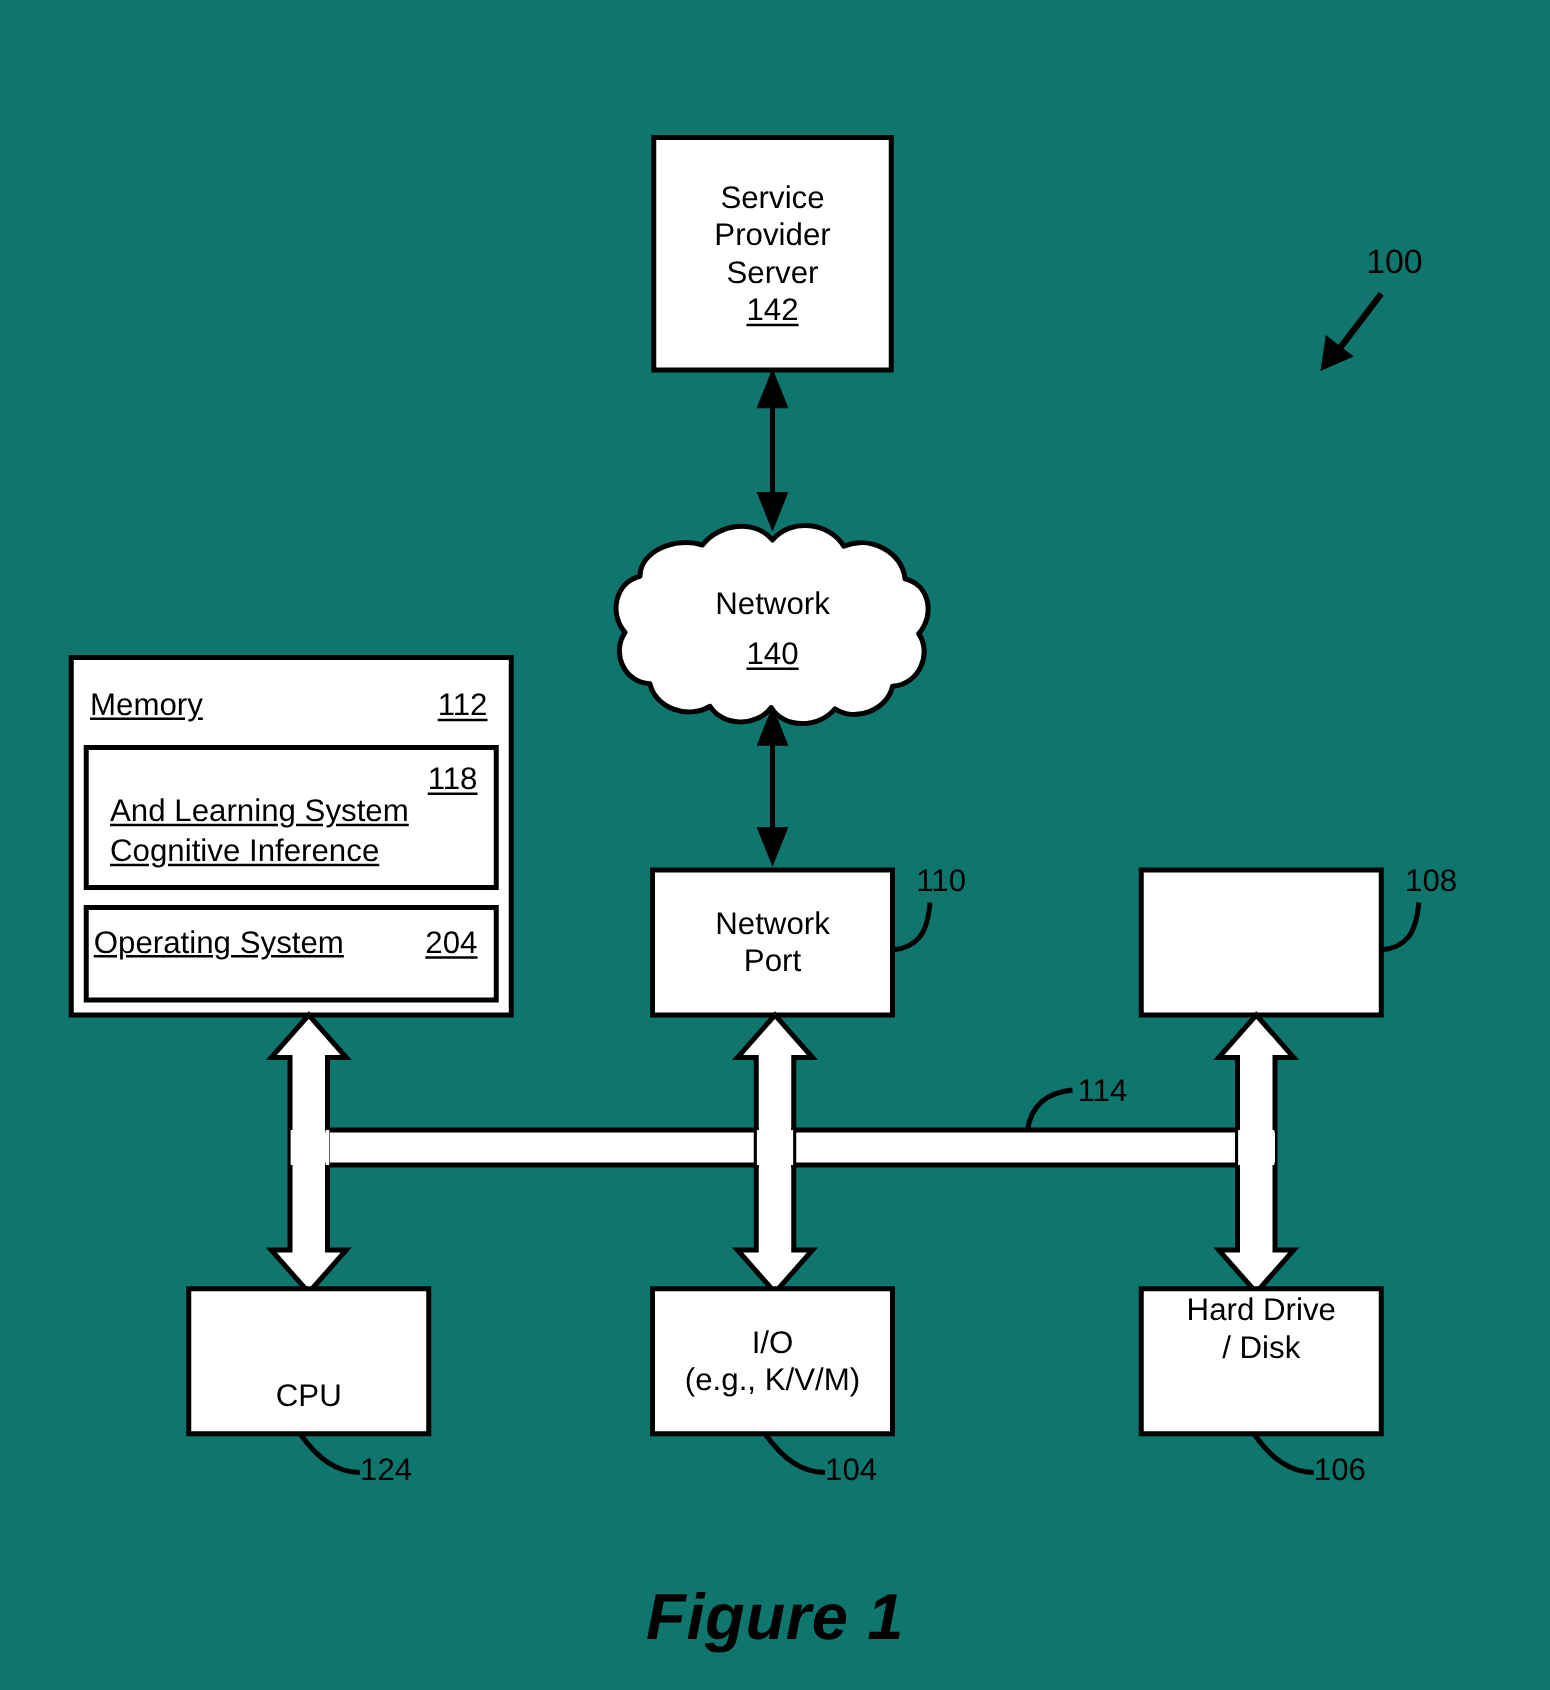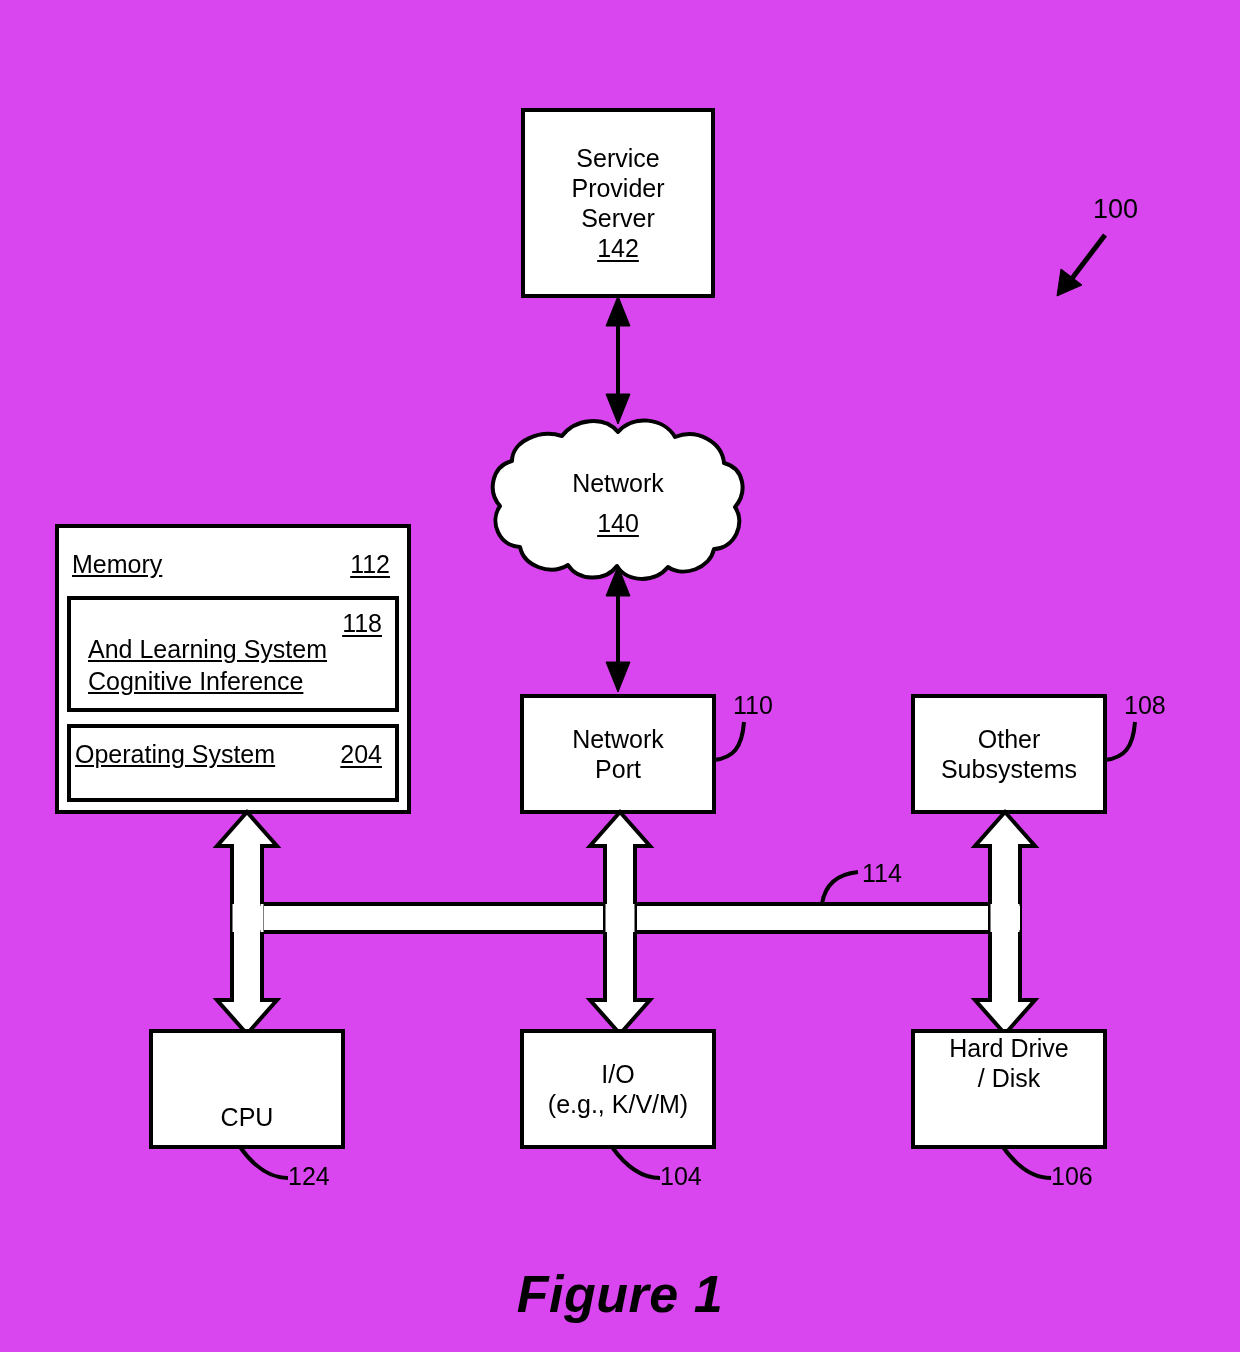--- a/index.html
+++ b/index.html
@@ -8,21 +8,21 @@
     background: #ffffff;
   }
   body {
     font-family: "Liberation Sans", sans-serif;
     color: #000000;
   }
   #page {
     position: relative;
     width: 1240px;
     height: 1352px;
-    background: #d946ef;
+    background: #0f766e;
     overflow: hidden;
   }
   #diagram {
     position: absolute;
     left: 0;
     top: 0;
     width: 1240px;
     height: 1352px;
   }
   .box-label {
@@ -225,24 +225,20 @@
   </div>
 
   <div class="box-label" style="left:522px; top:724px; width:192px;">
     <div>Network</div>
     <div>Port</div>
   </div>
   <div class="ref-num" style="left:733px; top:690px;">
     <span>110</span>
   </div>
 
-  <div class="box-label" style="left:913px; top:724px; width:192px;">
-    <div>Other</div>
-    <div>Subsystems</div>
-  </div>
   <div class="ref-num" style="left:1124px; top:690px;">
     <span>108</span>
   </div>
 
   <div class="ref-num" style="left:862px; top:858px;">
     <span>114</span>
   </div>
 
   <div class="box-label" style="left:151px; top:1074px; width:192px;margin-top:28px;">
     <span>CPU</span>

